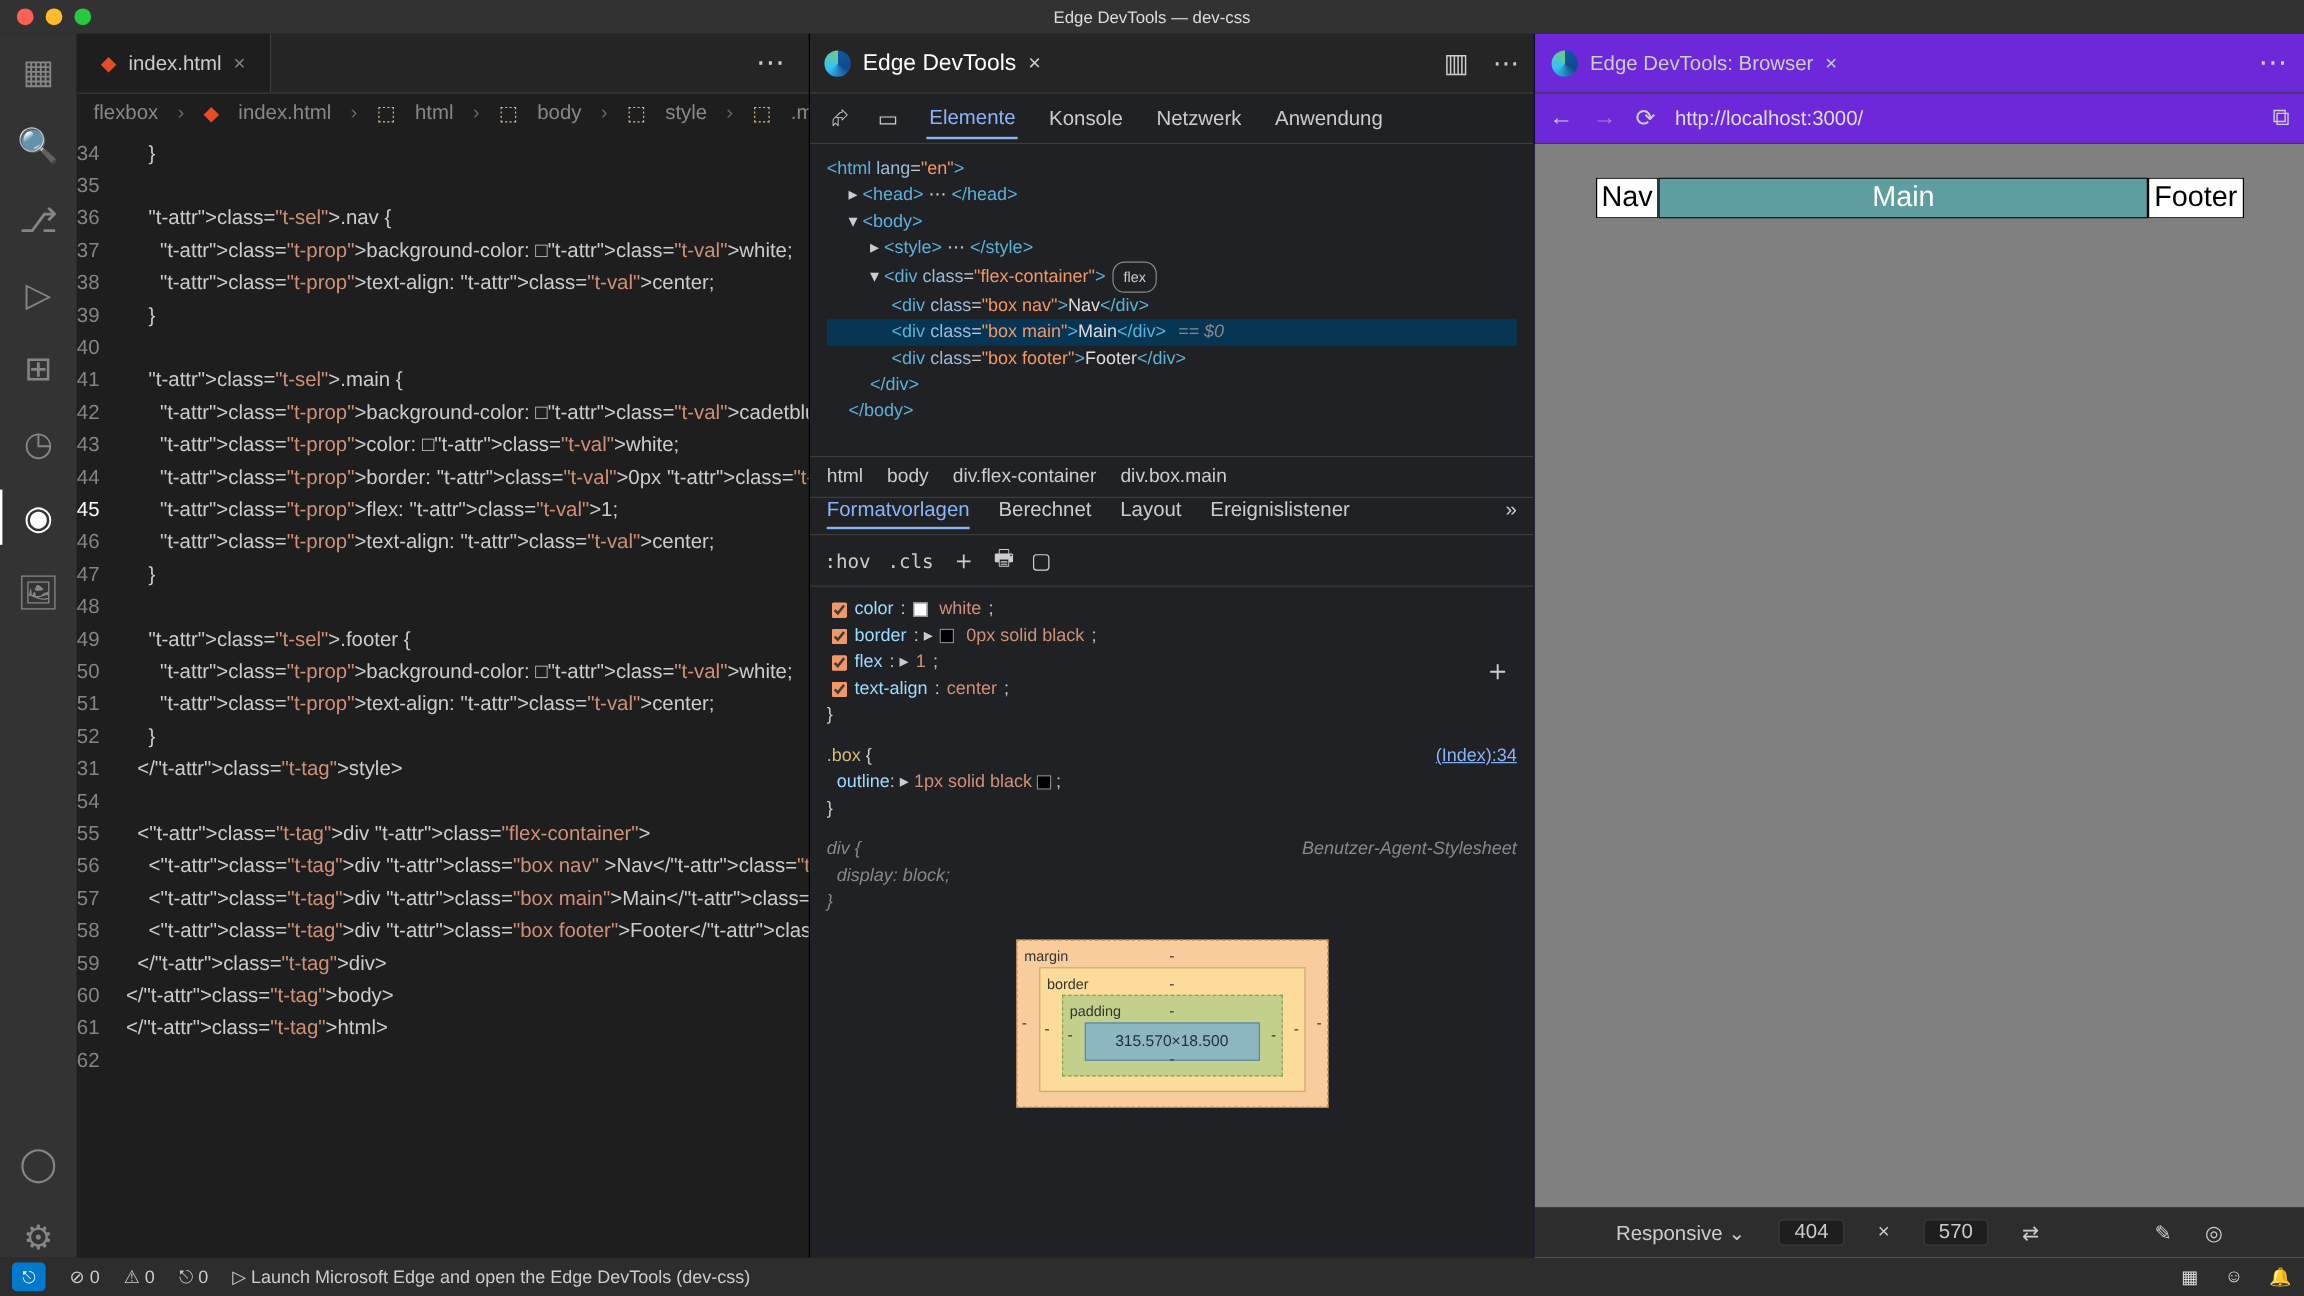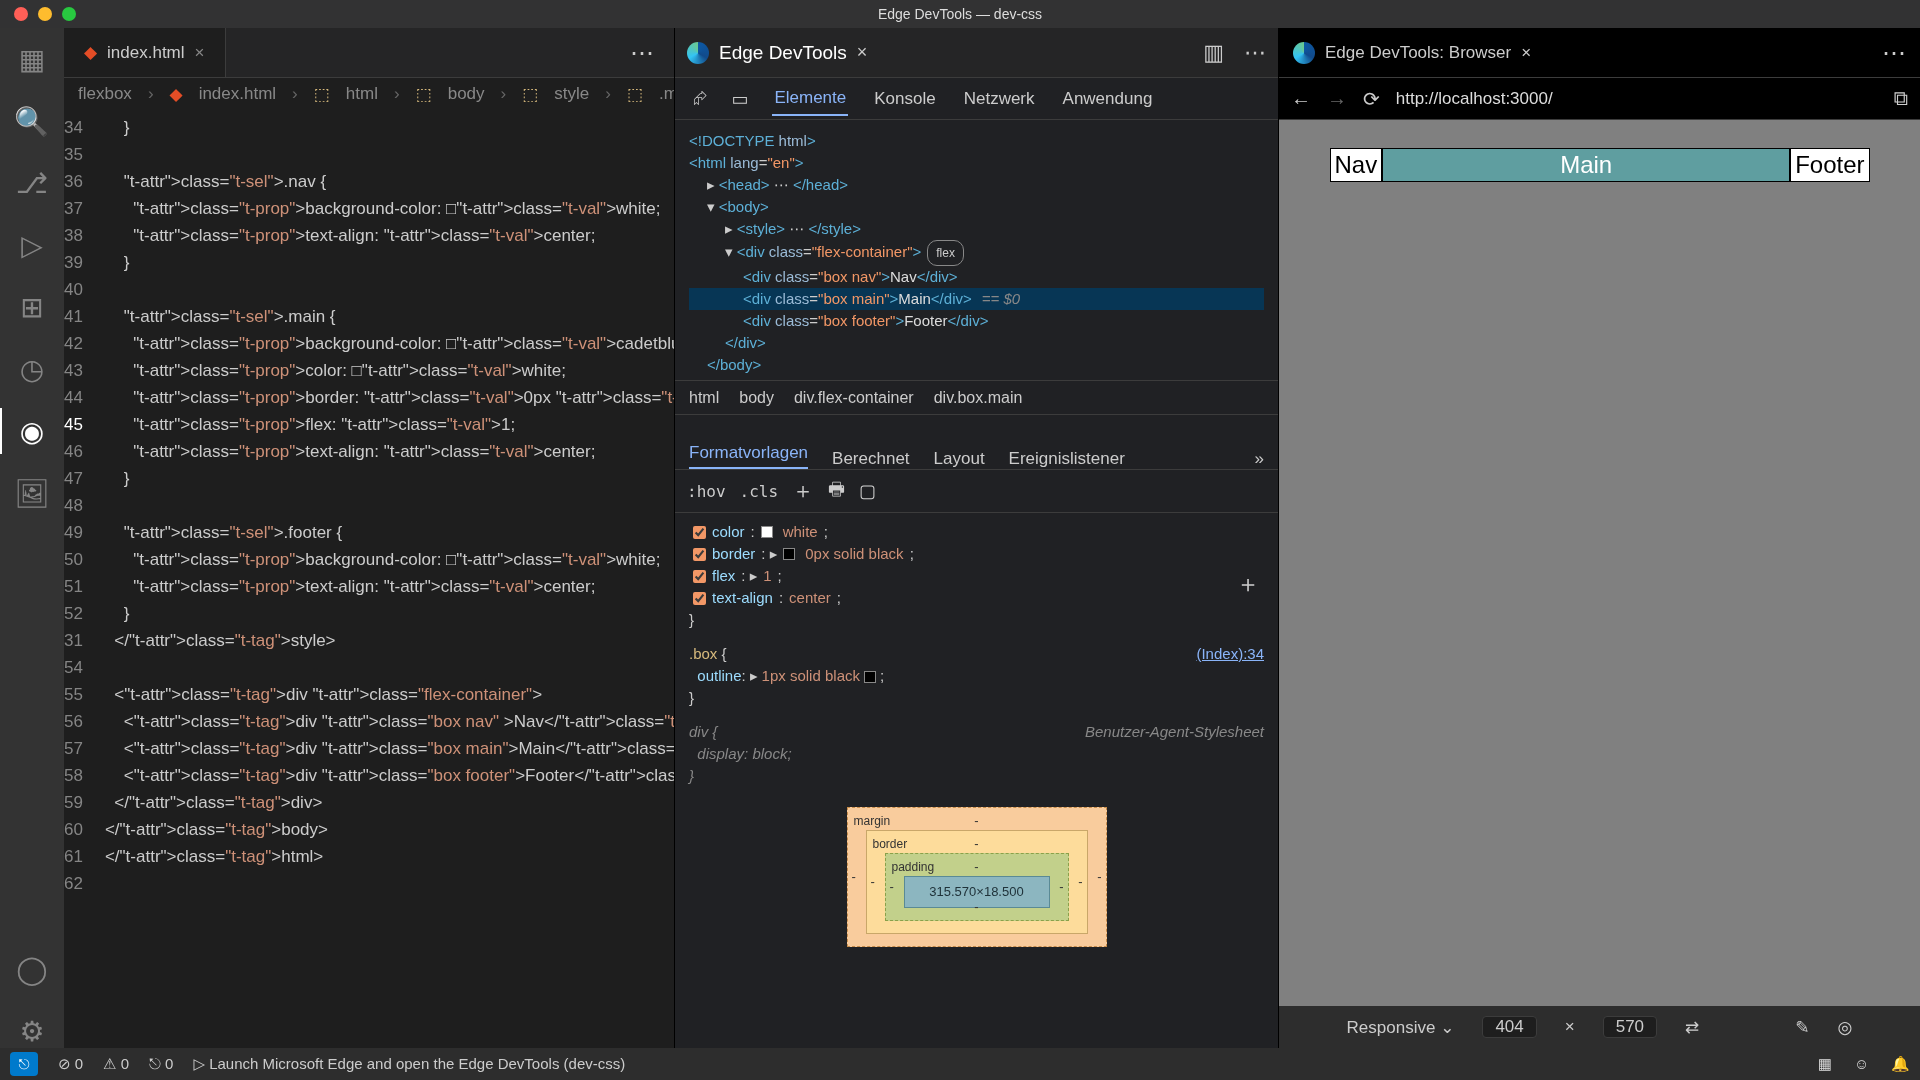--- a/index.html
+++ b/index.html
@@ -71,21 +71,21 @@
 
   .dom { font-family:Menlo,Consolas,monospace; font-size:15px; line-height:22px; padding:10px 14px; color:#ccc; height:260px; overflow:auto; }
   .dom .d-tag { color:#5db0d7; } .dom .d-attr { color:#9bbbd7; } .dom .d-str { color:#f29766; }
   .dom .d-txt { color:#ddd; }
   .dom .selected { background:#073655; }
   .dom .pill { display:inline-block; padding:1px 8px; border:1px solid #888; border-radius:10px; font-size:12px; color:#ccc; margin-left:6px; }
   .dom .eq { color:#888; margin-left:10px; font-style:italic; }
   .crumbs { border-top:1px solid var(--border); height:34px; display:flex; align-items:center; gap:20px; padding:0 14px; font-size:16px; color:#ccc; }
   .crumbs .crumb { cursor:pointer; }
 
-  .styles-tabs { height:56px; display:flex; align-items:flex-end; gap:24px; padding:0 14px; border-top:1px solid var(--border); border-bottom:1px solid var(--border); }
+  .styles-tabs { height:32px; display:flex; align-items:flex-start; gap:24px; padding:0 14px; border-top:1px solid var(--border); border-bottom:1px solid var(--border); }
   .styles-tabs .stab { cursor:pointer; }
   .styles-tabs .stab.active { color:#8ab4f8; border-bottom:2px solid #8ab4f8; padding-bottom:4px; }
   .styles-tabs .stmore { margin-left:auto; color:#ccc; }
 
   .filter-row { display:flex; align-items:center; gap:14px; padding:6px 12px; border-bottom:1px solid var(--border); font-size:16px; }
   .filter-row input { flex:1; background:transparent; border:1px solid var(--border); color:#ccc; padding:6px 10px; font-size:15px; }
   .filter-row .hov,.filter-row .cls { font-family:Menlo,monospace; color:#ccc; cursor:pointer; }
   .filter-row .plus { font-size:22px; color:#ccc; cursor:pointer; }
   .filter-row .sicon { color:#ccc; font-size:18px; cursor:pointer; }
 
@@ -106,21 +106,21 @@
   .bm-padding { background:#c2d08b; border:1px dashed #8aa04a; padding:22px 18px 12px; position:relative; }
   .bm-content { background:#8cb6c0; border:1px solid #5a8a95; padding:4px 10px; color:#20333a; }
   .bm-label { position:absolute; top:2px; left:6px; font-size:12px; }
   .bm-dash { color:#333; position:absolute; }
   .bm-dashT { top:2px; left:50%; transform:translateX(-50%); }
   .bm-dashB { bottom:2px; left:50%; transform:translateX(-50%); }
   .bm-dashL { left:4px; top:50%; transform:translateY(-50%); }
   .bm-dashR { right:4px; top:50%; transform:translateY(-50%); }
 
   
-  .browser-col { flex:1; display:flex; flex-direction:column; background:#000000; border-left:1px solid #000; }
+  .browser-col { flex:1; display:flex; flex-direction:column; background:#6d28d9; border-left:1px solid #000; }
   .browser-tabrow { height:50px; display:flex; align-items:center; gap:10px; padding:0 14px; border-bottom:1px solid var(--border); }
   .browser-tabrow .btab { display:flex; align-items:center; gap:10px; }
   .browser-tabrow .more2 { margin-left:auto; color:#ccc; font-size:24px; }
   .url-row { height:42px; display:flex; align-items:center; gap:16px; padding:0 12px; border-bottom:1px solid var(--border); }
   .url-row .navicon { color:#ccc; font-size:20px; cursor:pointer; }
   .url-row .url { flex:1; color:#ddd; font-size:17px; }
   .viewport-wrap { flex:1; background:#808080; position:relative; display:flex; align-items:flex-start; justify-content:center; padding-top:28px; overflow:hidden; }
   .viewport { width:540px; background:#fff; }
   .viewport .flexrow { display:flex; font-family:"Times New Roman",serif; font-size:24px; }
   .viewport .vnav { background:#fff; border:1px solid #000; padding:2px 4px; text-align:center; color:#000; }
@@ -241,21 +241,20 @@
       <div class="dev-toolbar">
         <span class="dticon">⮳</span>
         <span class="dticon">▭</span>
         <span class="dt-tab active">Elemente</span>
         <span class="dt-tab">Konsole</span>
         <span class="dt-tab">Netzwerk</span>
         <span class="dt-tab">Anwendung</span>
       </div>
 
       <div class="dom">
-<div><span class="d-tag">&lt;!DOCTYPE</span> <span class="d-attr">html</span><span class="d-tag">&gt;</span></div>
 <div><span class="d-tag">&lt;html</span> <span class="d-attr">lang</span>=<span class="d-str">"en"</span><span class="d-tag">&gt;</span></div>
 <div style="padding-left:18px">▸ <span class="d-tag">&lt;head&gt;</span> ⋯ <span class="d-tag">&lt;/head&gt;</span></div>
 <div style="padding-left:18px">▾ <span class="d-tag">&lt;body&gt;</span></div>
 <div style="padding-left:36px">▸ <span class="d-tag">&lt;style&gt;</span> ⋯ <span class="d-tag">&lt;/style&gt;</span></div>
 <div style="padding-left:36px">▾ <span class="d-tag">&lt;div</span> <span class="d-attr">class</span>=<span class="d-str">"flex-container"</span><span class="d-tag">&gt;</span><span class="pill">flex</span></div>
 <div style="padding-left:54px"><span class="d-tag">&lt;div</span> <span class="d-attr">class</span>=<span class="d-str">"box nav"</span><span class="d-tag">&gt;</span><span class="d-txt">Nav</span><span class="d-tag">&lt;/div&gt;</span></div>
 <div class="selected" style="padding-left:54px"><span class="d-tag">&lt;div</span> <span class="d-attr">class</span>=<span class="d-str">"box main"</span><span class="d-tag">&gt;</span><span class="d-txt">Main</span><span class="d-tag">&lt;/div&gt;</span><span class="eq">== $0</span></div>
 <div style="padding-left:54px"><span class="d-tag">&lt;div</span> <span class="d-attr">class</span>=<span class="d-str">"box footer"</span><span class="d-tag">&gt;</span><span class="d-txt">Footer</span><span class="d-tag">&lt;/div&gt;</span></div>
 <div style="padding-left:36px"><span class="d-tag">&lt;/div&gt;</span></div>
 <div style="padding-left:18px"><span class="d-tag">&lt;/body&gt;</span></div>

